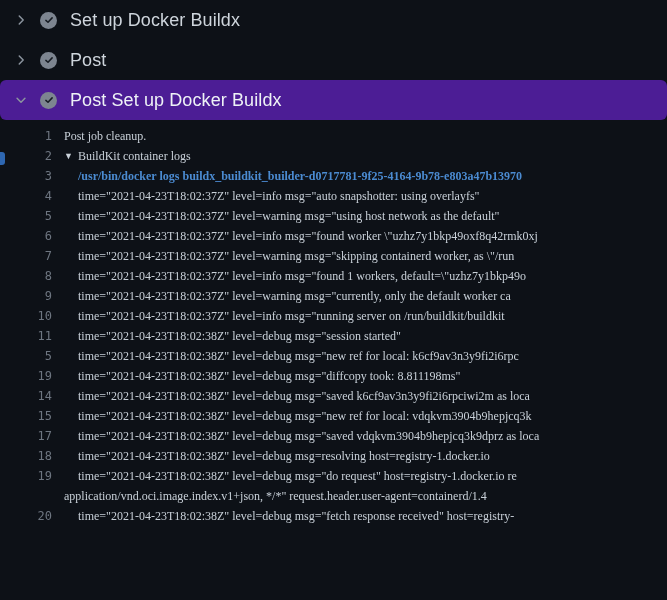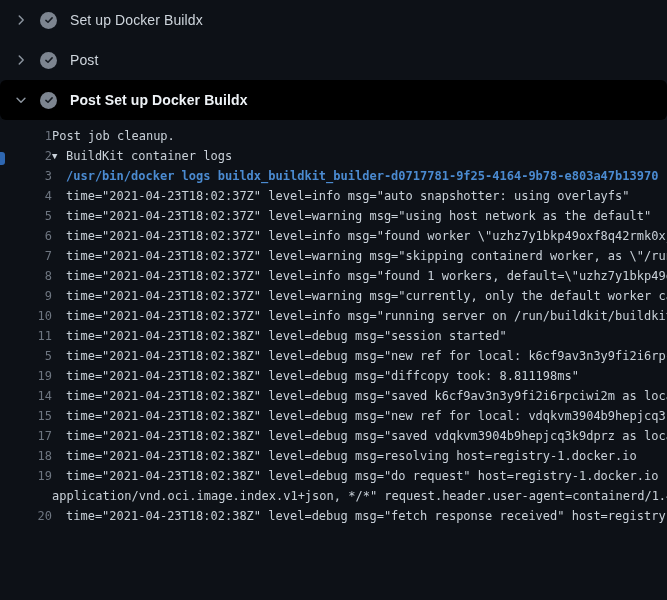--- a/index.html
+++ b/index.html
@@ -6,54 +6,54 @@
   html, body { width: 667px; height: 600px; overflow: hidden; }
   body { background: #0d1117; font-family: "Liberation Sans", sans-serif; }
   .viewport { position: relative; width: 667px; height: 600px; overflow: hidden; }
 
   
   .steps { position: relative; }
   .step-row {
     display: flex; align-items: center; height: 40px;
     padding-left: 10px; cursor: pointer;
   }
-  .step-row.expanded { background: #000000; border-radius: 6px; font-weight: bold; }
+  .step-row.expanded { background: #4c1d95; border-radius: 6px; }
   .chev {
     width: 22px; height: 20px; display: flex; align-items: center; justify-content: center;
     color: #8b949e; flex: 0 0 22px;
   }
   .chev svg { display: block; }
   .chev.down svg { transform: rotate(90deg); }
   .check {
     width: 17px; height: 17px; border-radius: 50%; background: #7d8590;
     display: flex; align-items: center; justify-content: center;
     margin-left: 8px; flex: 0 0 17px;
   }
   .step-label {
-    margin-left: 13px; font-size: 14px; color: #ced5dc; letter-spacing: 0.1px;
+    margin-left: 13px; font-size: 18px; color: #ced5dc; letter-spacing: 0.1px;
   }
   .step-row.expanded .step-label { color: #eef2f6; }
 
   .active-indicator {
     position: absolute; left: 0; top: 152px; width: 5px; height: 13px;
     border-radius: 0 3px 3px 0;
   }
 
   
   .log-area {
     padding: 6px 0 0 8px;
     font-family: "DejaVu Sans Mono", "Liberation Mono", monospace;
     font-size: 12px; line-height: 20px;
   }
   .log-row { display: flex; white-space: pre; height: 20px; }
   .ln {
     flex: 0 0 44px; width: 44px; text-align: right; color: #6e7681;
     cursor: pointer; user-select: none;
   }
-  .lt { margin-left: 0; color: #c9d1d9; }
+  .lt { margin-left: 12px; color: #c9d1d9; font-family: Liberation Serif, serif; }
   .lt.indent1 { padding-left: 14px; }
   .lt.command { font-weight: bold; }
   .group-row .lt { cursor: pointer; }
   .tri {
     display: inline-block; font-size: 9px; width: 14px; color: #c9d1d9;
     vertical-align: 1px;
   }
 </style>
 </head>
 <body>

